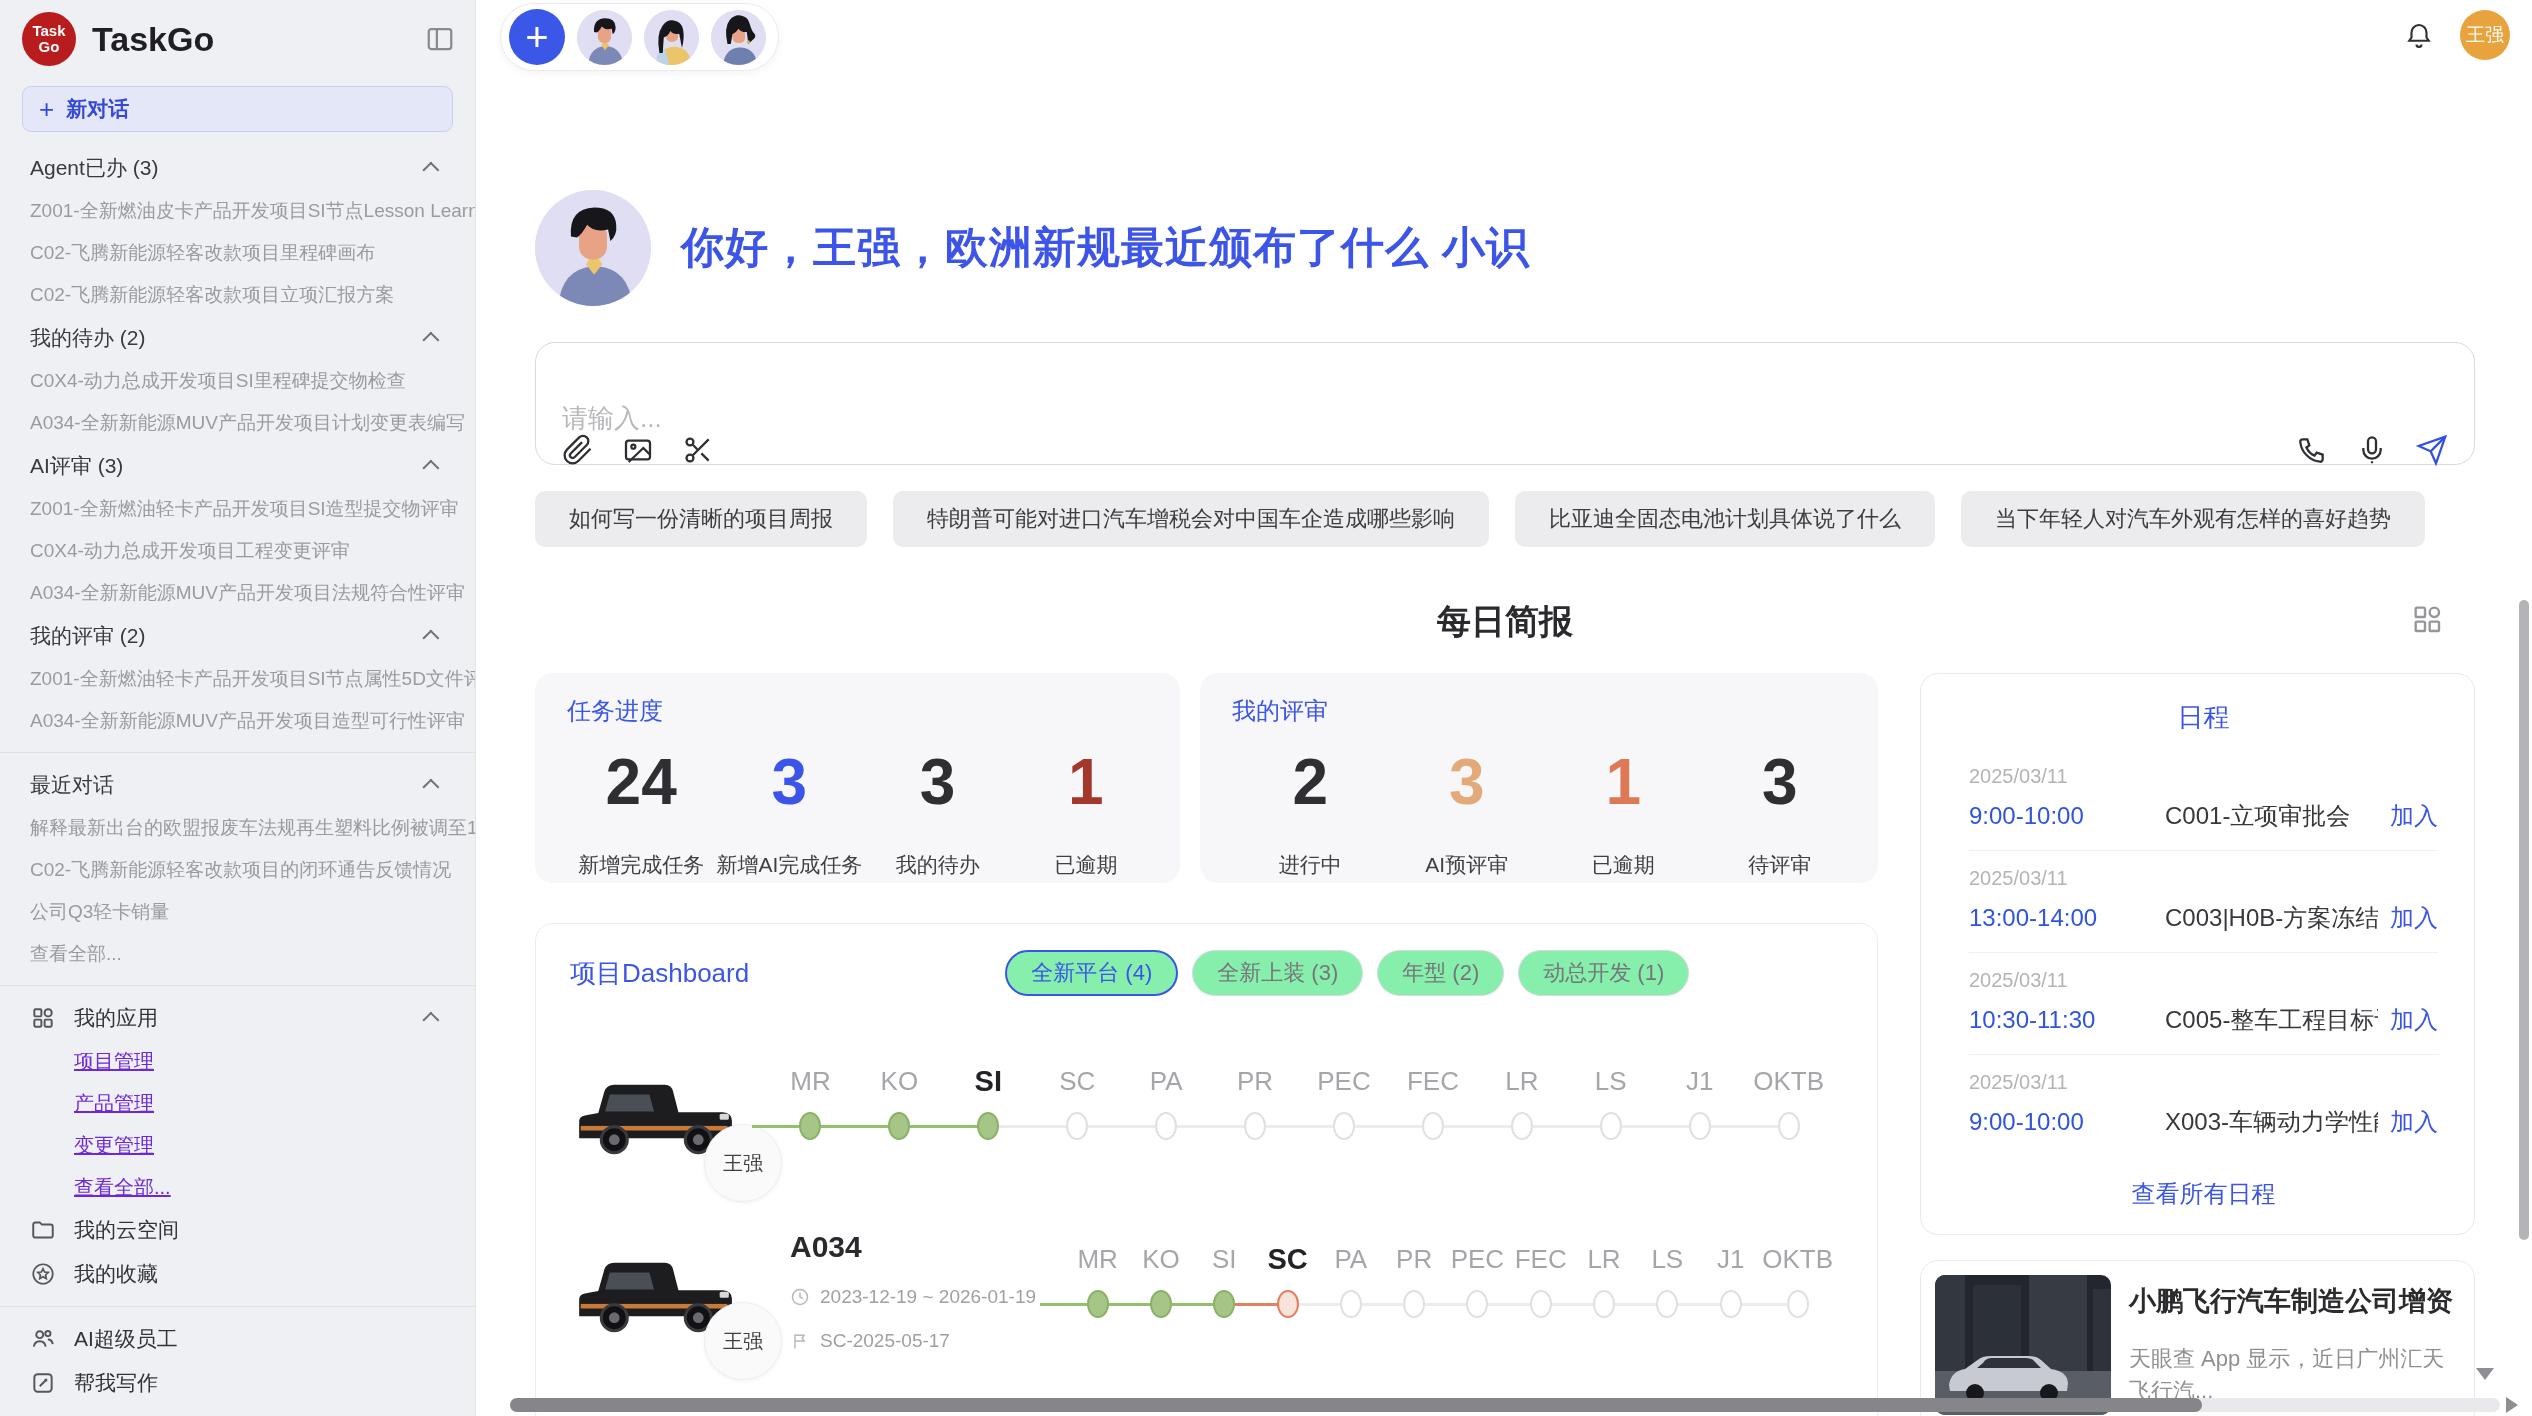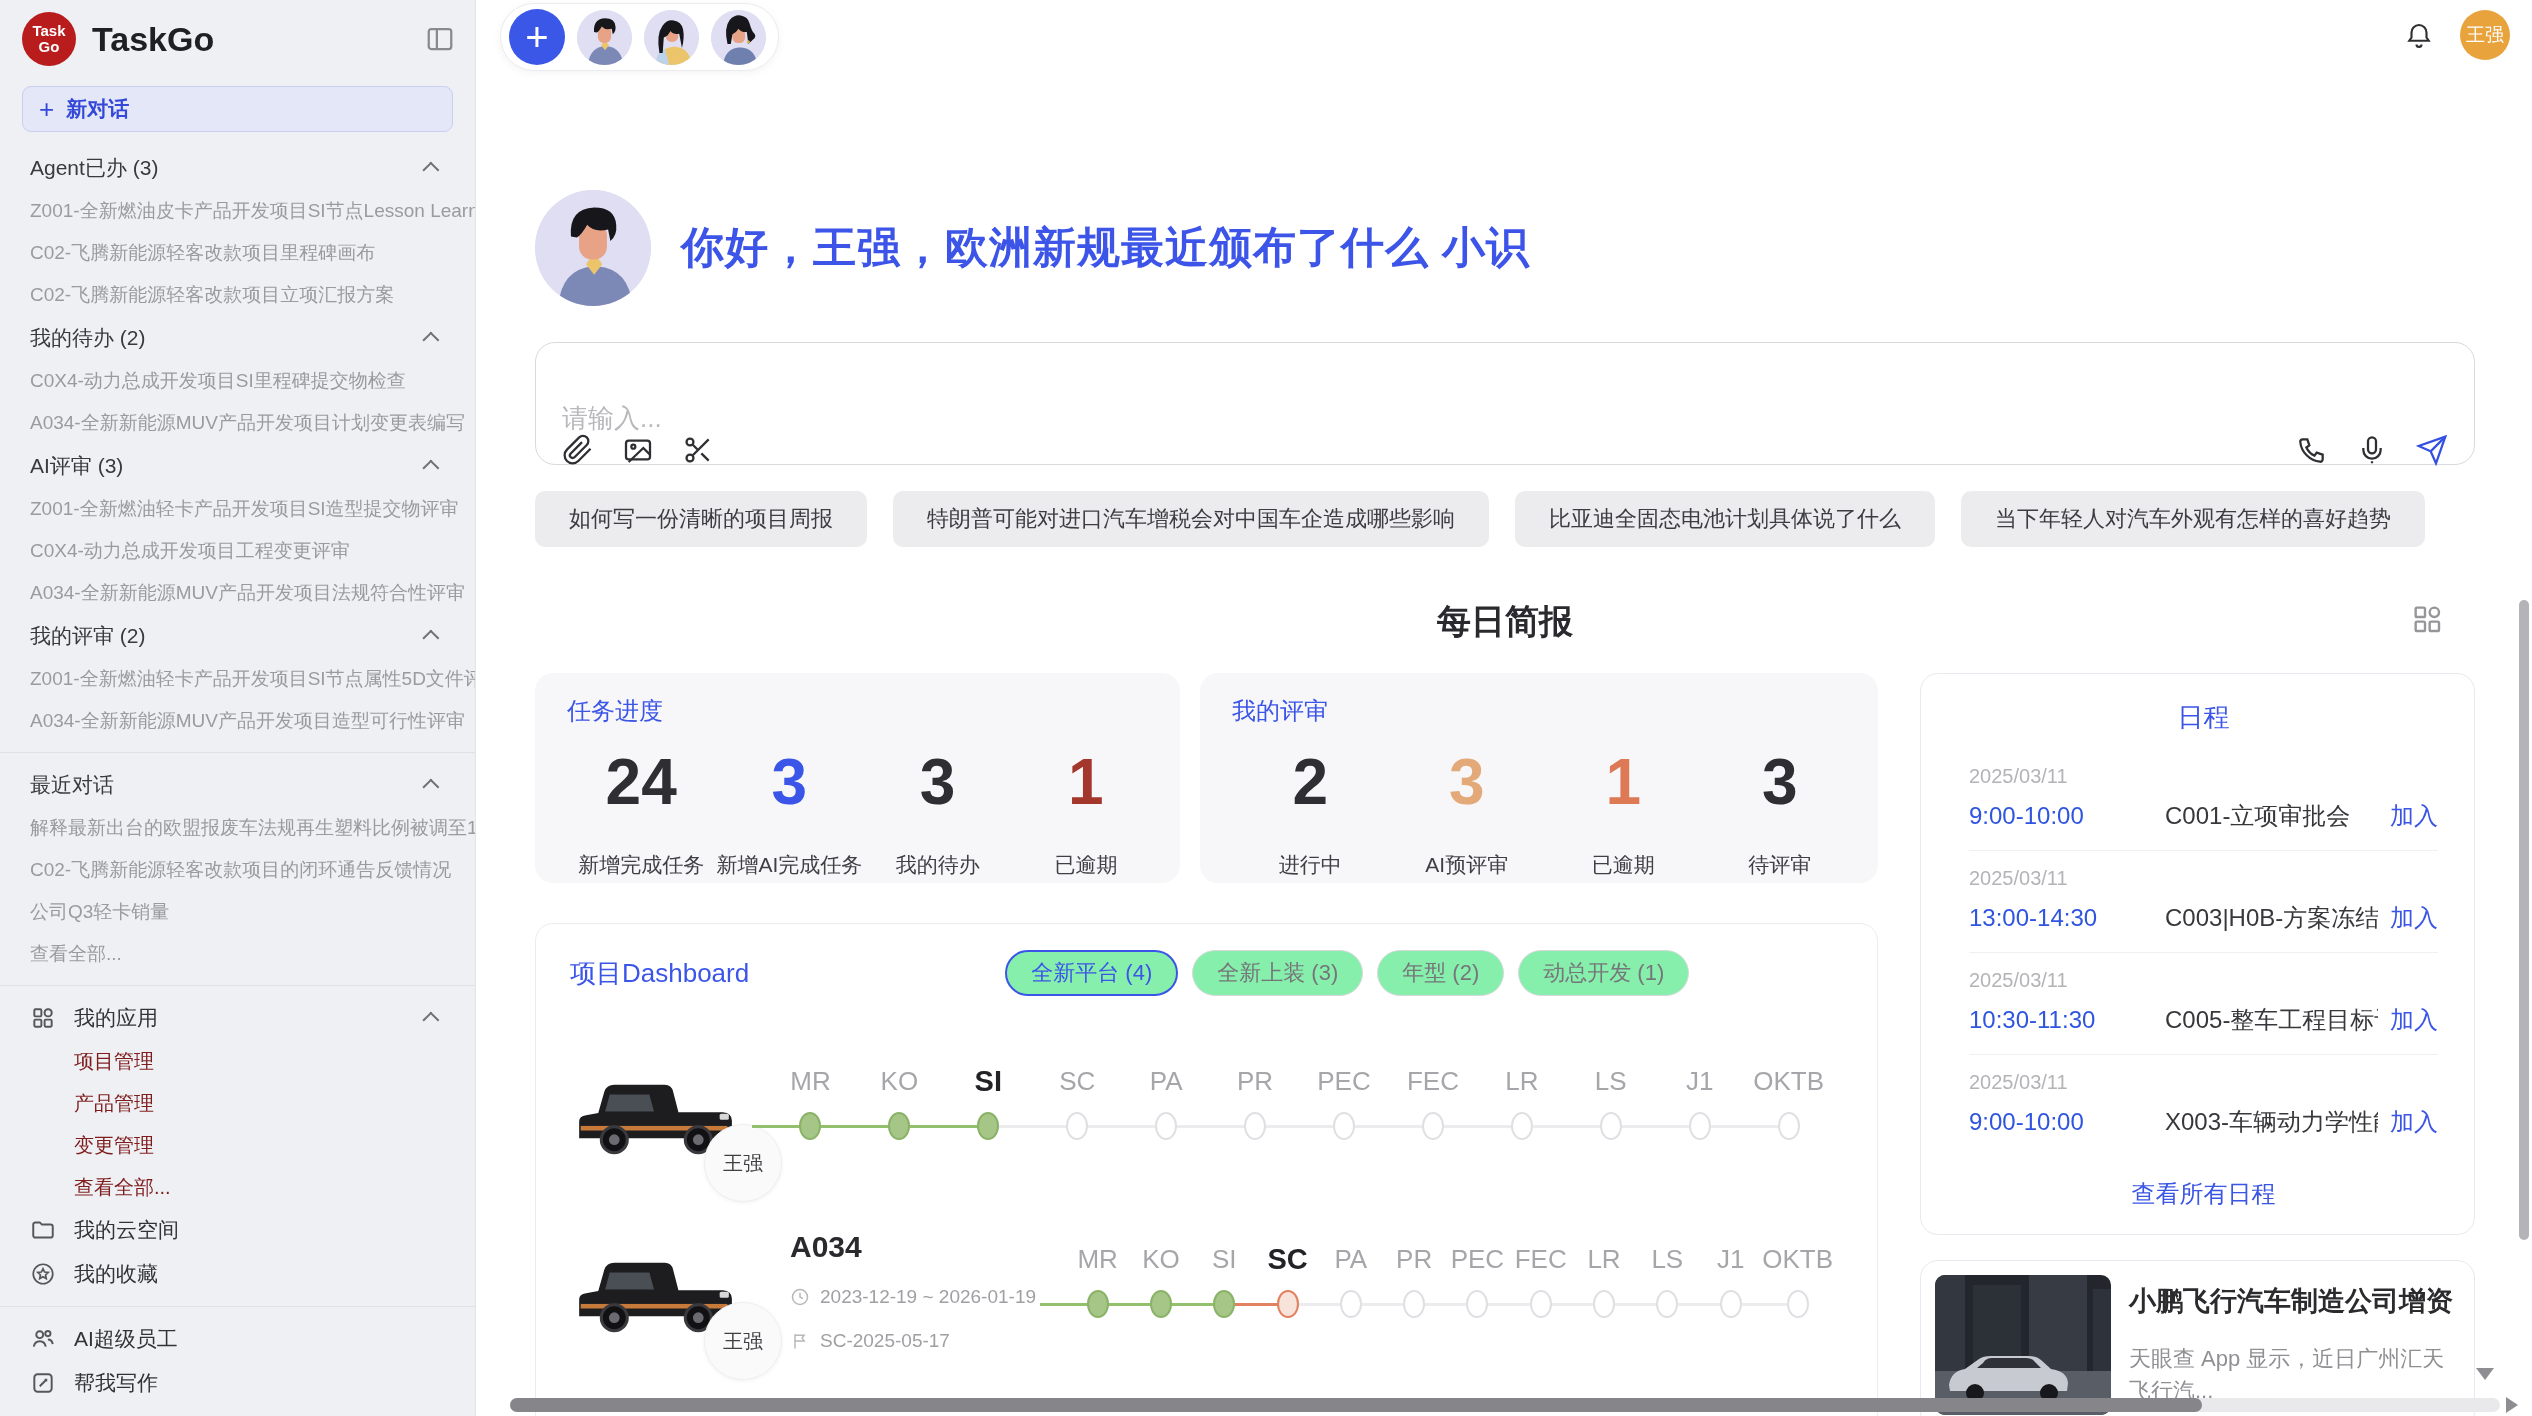--- a/index.html
+++ b/index.html
@@ -16,21 +16,21 @@
   .new-chat .plus { font-size:26px; font-weight:400; margin-right:12px; }
   .sb-scroll { padding:0 0 0 30px; }
   .sb-section-title { height:44px; display:flex; align-items:center; font-size:21px; color:#3a3a3e; padding-right:36px; }
   .sb-section-title .t { flex:1; }
   .chev { width:12px; height:12px; border-left:2px solid #6f6f74; border-top:2px solid #6f6f74; transform:rotate(45deg) translateY(3px); }
   .sb-item { height:42px; line-height:42px; font-size:19px; color:#9b9b9f; white-space:nowrap; overflow:hidden; cursor:pointer; }
   .sb-divider { border-top:1px solid #e0e1e6; margin:10px 0 10px -30px; }
   .sb-row { height:44px; display:flex; align-items:center; font-size:21px; color:#333337; padding-right:36px; cursor:pointer; }
   .sb-row .ric { width:26px; height:26px; color:#55555a; margin-right:18px; flex-shrink:0; }
   .sb-row .t { flex:1; }
-  .sb-sub { height:42px; line-height:42px; font-size:20px; color:#7f1d1d; padding-left:44px; cursor:pointer; }
+  .sb-sub { height:42px; line-height:42px; font-size:20px; color:#6d28d9; padding-left:44px; cursor:pointer;text-decoration:underline; }
 
   
   .main { flex:1; position:relative; background:#fff; height:100%; overflow:hidden; }
   .top-pill { position:absolute; left:24px; top:3px; height:68px; background:#fff; border:1px solid #ececf0; border-radius:36px; box-shadow:0 2px 8px rgba(0,0,0,.05); display:flex; align-items:center; padding:0 12px 0 8px; gap:12px; z-index:5; }
   .plus-circle { width:56px; height:56px; border-radius:50%; background:#3a57e8; color:#fff; font-size:40px; font-weight:300; display:flex; align-items:center; justify-content:center; cursor:pointer; }
   .av { width:55px; height:55px; border-radius:50%; overflow:hidden; cursor:pointer; background:#dfdef2; }
   .top-right { position:absolute; top:10px; right:22px; display:flex; align-items:center; gap:26px; z-index:5; }
   .bell { width:30px; height:30px; color:#2f2f33; cursor:pointer; }
   .user-avatar { width:50px; height:50px; border-radius:50%; background:#e8a33d; color:#fff; font-size:19px; display:flex; align-items:center; justify-content:center; cursor:pointer; }
 
@@ -632,21 +632,21 @@
               <div class="sched-date">2025/03/11</div>
               <div class="sched-line">
                 <span class="sched-time">9:00-10:00</span>
                 <span class="sched-name">C001-立项审批会</span>
                 <span class="sched-join">加入</span>
               </div>
             </div>
             <div class="sched-item">
               <div class="sched-date">2025/03/11</div>
               <div class="sched-line">
-                <span class="sched-time">13:00-14:30</span>
+                <span class="sched-time">13:00-14:00</span>
                 <span class="sched-name">C003|H0B-方案冻结评审</span>
                 <span class="sched-join">加入</span>
               </div>
             </div>
             <div class="sched-item">
               <div class="sched-date">2025/03/11</div>
               <div class="sched-line">
                 <span class="sched-time">10:30-11:30</span>
                 <span class="sched-name">C005-整车工程目标评审</span>
                 <span class="sched-join">加入</span>

